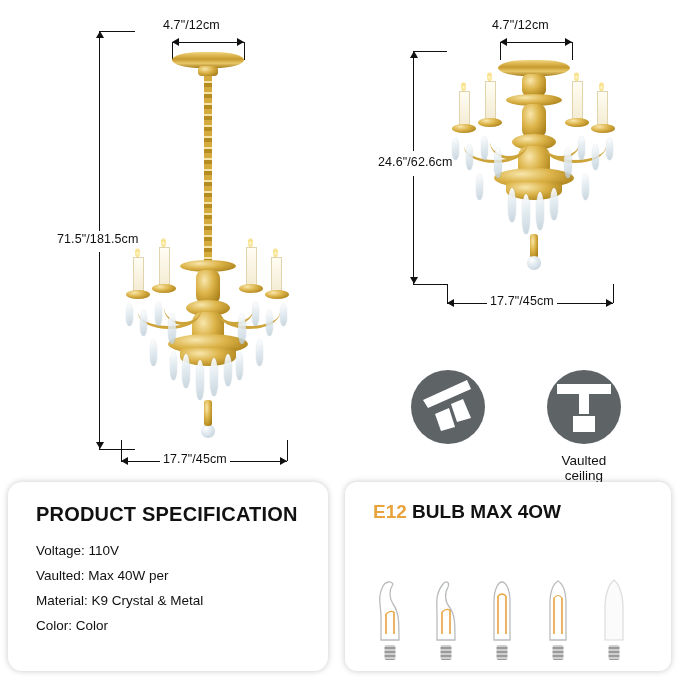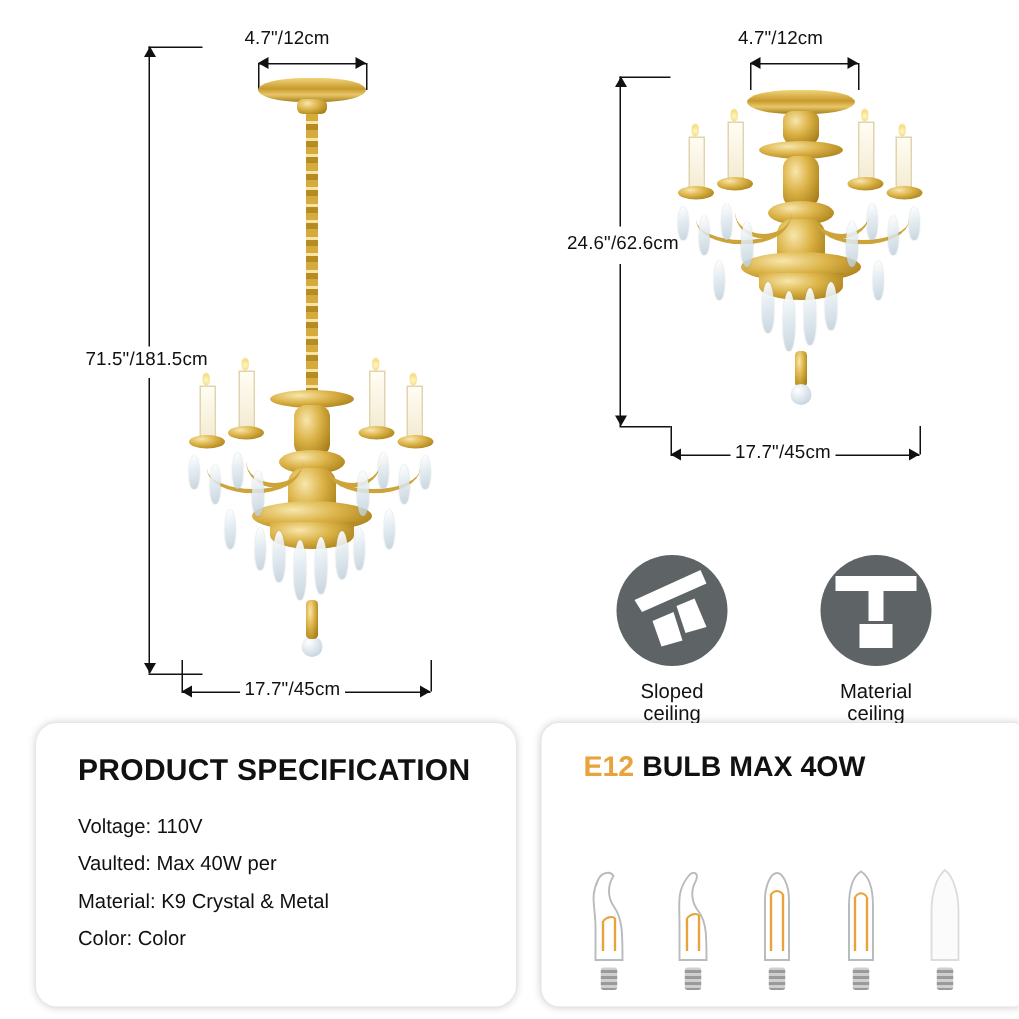--- a/index.html
+++ b/index.html
@@ -151,21 +151,20 @@
     font-size: 13.5px;
     color: #111;
   }
 
   
   .panel {
     position: absolute;
     background: #ffffff;
     border-radius: 14px;
     box-shadow: 0 0 6px rgba(0,0,0,0.22);
-    margin-left: 16px;
   }
   .panel-left {
     left: 8px; top: 482px;
     width: 320px; height: 189px;
   }
   .panel-right {
     left: 345px; top: 482px;
     width: 326px; height: 189px; border-radius: 12px;
   }
   .spec-title {
@@ -368,32 +367,31 @@
     </div>
 
     <div class="ceiling-block" style="left:410px; top:370px; width:76px;">
       <div class="ceiling-circle">
         <svg viewBox="0 0 74 74" width="74" height="74">
           <path d="M12 30 L56 10 L60 19 L17 38 Z" fill="#ffffff"></path>
           <path d="M40 34 L52 29 L60 48 L46 52 Z" fill="#ffffff"></path>
           <path d="M24 44 L38 38 L44 57 L30 61 Z" fill="#ffffff"></path>
         </svg>
       </div>
-      <div class="ceiling-caption">Sloped ceiling</div>
     </div>
 
     <div class="ceiling-block" style="left:546px; top:370px; width:76px;">
       <div class="ceiling-circle">
         <svg viewBox="0 0 74 74" width="74" height="74">
           <rect x="10" y="14" width="54" height="10" fill="#ffffff"></rect>
           <rect x="32" y="24" width="10" height="20" fill="#ffffff"></rect>
           <rect x="26" y="46" width="22" height="16" fill="#ffffff"></rect>
         </svg>
       </div>
-      <div class="ceiling-caption">Material ceiling</div>
+      <div class="ceiling-caption">Vaulted ceiling</div>
     </div>
   </div>
 
   <div class="panel panel-left">
     <div class="spec-title">PRODUCT SPECIFICATION</div>
     <div class="spec-list">
       <div>Voltage: 110V</div>
       <div>Vaulted: Max 40W per</div>
       <div>Material: K9 Crystal  &amp; Metal</div>
       <div>Color: Color</div>

